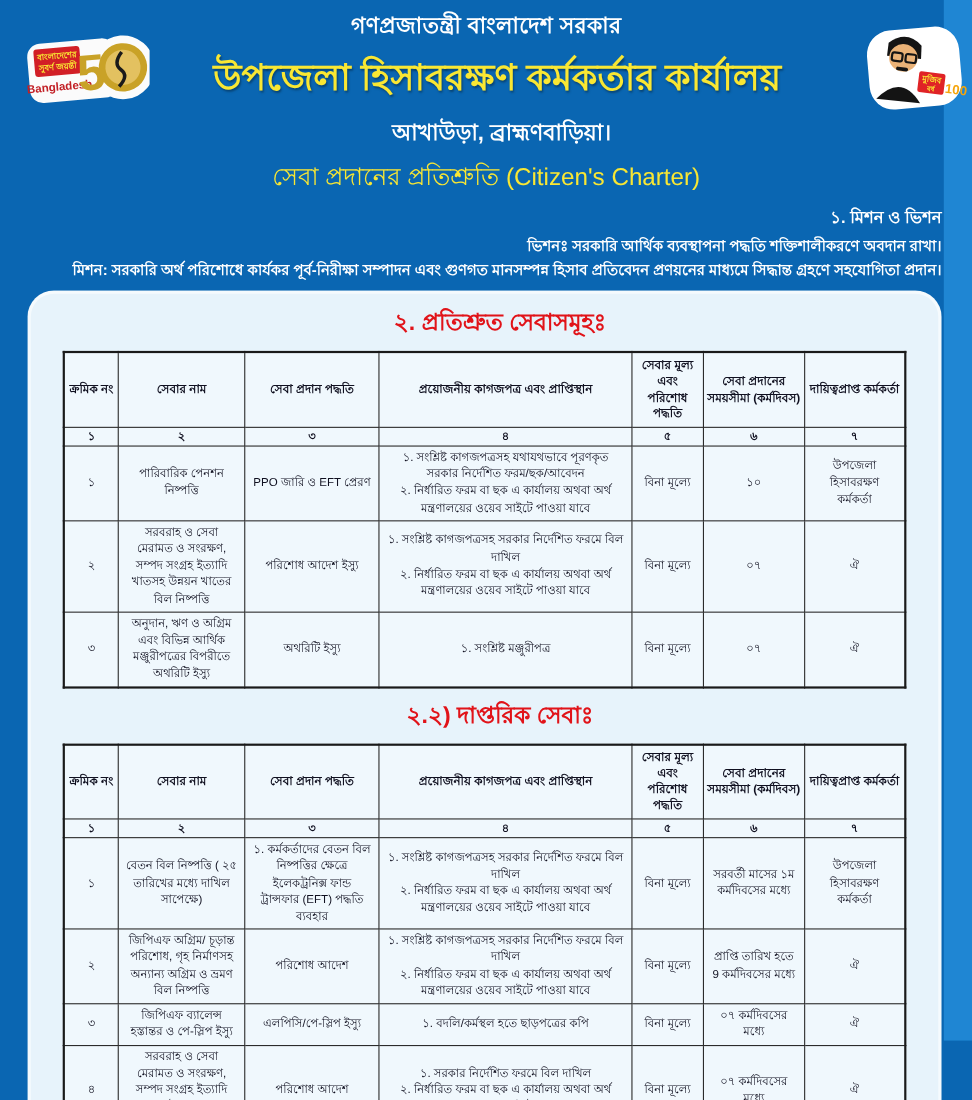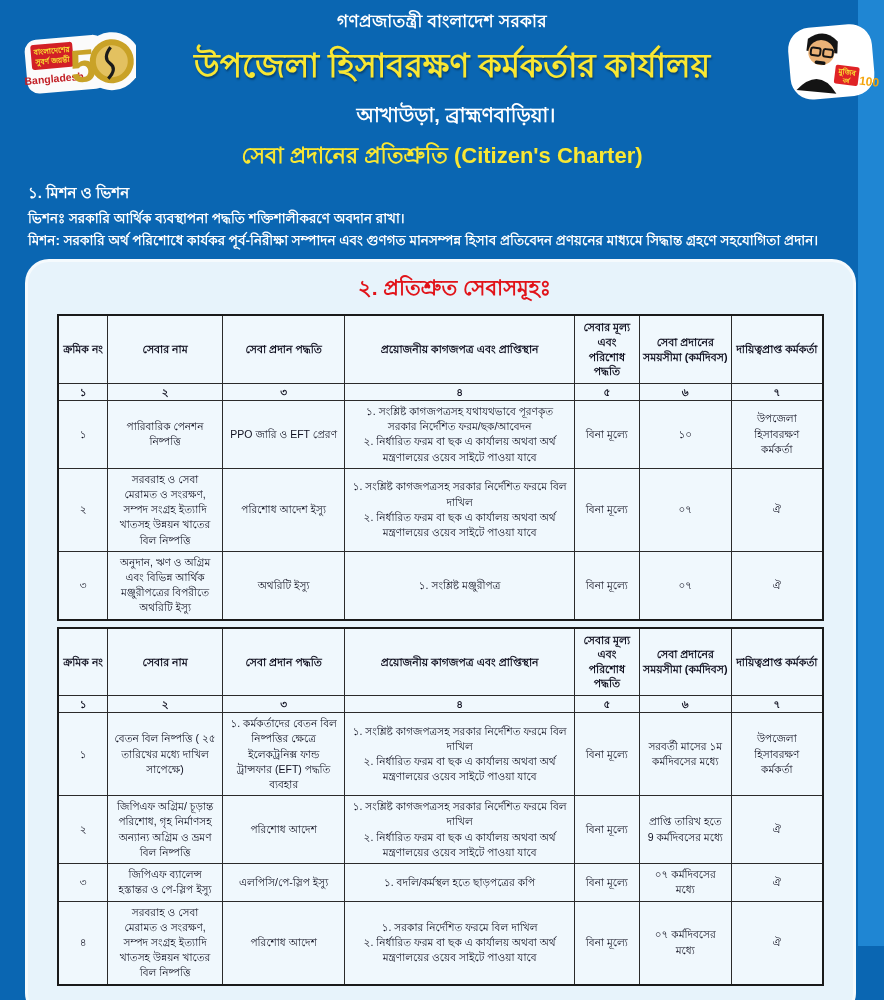--- a/index.html
+++ b/index.html
@@ -7,31 +7,31 @@
   body {
     position:relative;
     background:#0a66b2;
     overflow:hidden;
     font-family:"Liberation Sans", sans-serif;
   }
   .edge-strip { position:absolute; top:0; right:0; width:26px; height:946px; background:#1f86d3; z-index:0; }
 
   
   .header { position:relative; z-index:2; text-align:center; padding-top:8px; }
-  .govt-line { color:#ffffff; font-size:17px; font-weight:bold; letter-spacing:.3px; }
+  .govt-line { color:#ffffff; font-size:20px; font-weight:bold; letter-spacing:.3px; }
   .office-title { color:#f9e733; font-size:33px; font-weight:bold; margin-top:4px;
                   text-shadow:1px 2px 2px rgba(0,0,0,.35);padding-left:20px; }
   .location-line { color:#ffffff; font-size:20px; font-weight:bold; margin-top:4px;padding-left:28px; }
-  .charter-title { color:#f9e733; font-size:22px; font-weight:bold; margin-top:5px; }
+  .charter-title { color:#f9e733; font-size:22px; font-weight:normal; margin-top:5px; }
   .logo { position:absolute; }
   .logo-left { left:24px; top:24px; }
   .logo-right { right:4px; top:18px; }
 
   
-  .mission { position:relative; z-index:2; color:#ffffff; margin:6px 28px 0 28px; text-align:left; }
+  .mission { position:relative; z-index:2; color:#ffffff; margin:6px 28px 0 28px; text-align:right; }
   .mission-heading { font-size:15px; font-weight:bold; }
   .mission-line { font-size:13.5px; font-weight:bold; margin-top:4px; line-height:1.35; }
 
   
   .card {
     position:relative; z-index:1;
     margin:9px 28px 0 25px;
     background:#e7f3fb;
     border:3px solid rgba(255,255,255,.6);
     border-radius:24px;
@@ -175,20 +175,21 @@
           <td class="ctr">অথরিটি ইস্যু</td>
           <td>১. সংশ্লিষ্ট মঞ্জুরীপত্র</td>
           <td class="ctr">বিনা মূল্যে</td>
           <td class="ctr">০৭</td>
           <td class="ctr">ঐ</td>
         </tr>
       </tbody>
   </table>
 
   <div class="tbl-gap"></div>
+  <div class="section-heading">২.২) দাপ্তরিক সেবাঃ</div>
 
   <table>
     <colgroup>
       <col style="width:6.5%">
         <col style="width:15%">
         <col style="width:16%">
       <col style="width:30%">
         <col style="width:8.5%">
         <col style="width:12%">
         <col style="width:12%">

